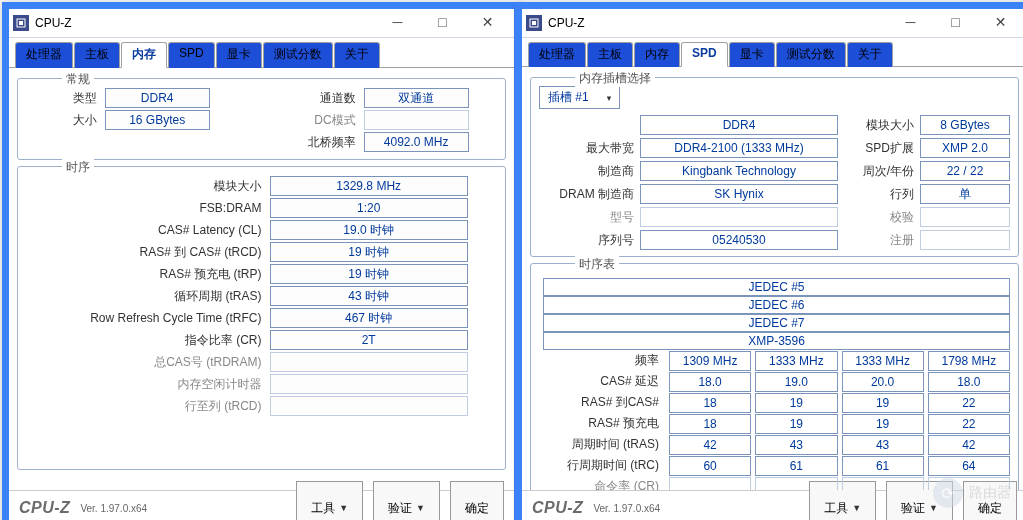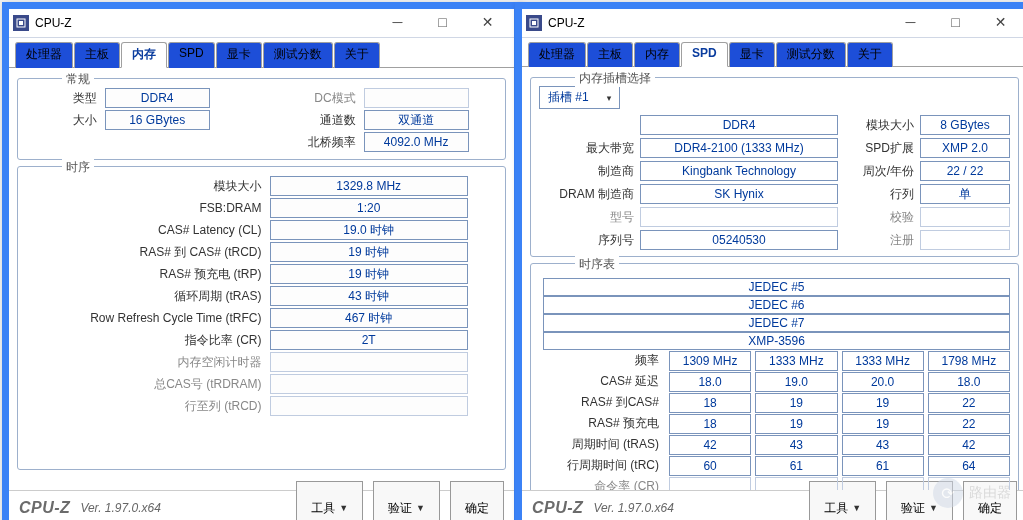--- a/index.html
+++ b/index.html
@@ -21,21 +21,21 @@
 .group{border:1px solid #9db0cc;border-radius:3px;margin:6px 2px;padding:8px 8px 6px;position:relative;}
 .group-title{position:absolute;top:-8px;left:8px;background:#fff;padding:0 4px;color:#555;font-size:12px;margin-left:36px;}
 .row{display:flex;align-items:center;height:22px;}
 .label-col{flex:0 0 50%;text-align:right;padding-right:8px;color:#333;}
 .label-col.gray{color:#888;}
 .value-box{flex:0 0 40%;border:1px solid #7a94bb;background:#fdfdfd;color:#003a9c;text-align:center;padding:1px 4px;height:16px;line-height:16px;min-width:95px;font-size:12px;}
 .twocol{display:flex;}
 .twocol>div{flex:1;}
 .footer{height:34px;border-top:1px solid #ccc;display:flex;align-items:center;padding:0 10px;gap:10px;}
 .footer .brand{font-style:italic;font-weight:bold;color:#6b6b6b;font-size:16px;letter-spacing:0.5px;}
-.footer .ver{color:#666;font-size:12px;flex:1;font-style:italic;}
+.footer .ver{color:#666;font-size:10px;flex:1;}
 .btn{border:1px solid #999;background:#f8f8f8;padding:18px 14px;font-size:12px;display:inline-flex;align-items:center;gap:4px;}
 .caret{font-size:9px;color:#333;}
 
 .slot-row{display:flex;align-items:center;gap:6px;margin-bottom:6px;}
 .slot-select{border:1px solid #7a94bb;color:#003a9c;background:#fff;padding:2px 8px;display:flex;align-items:center;gap:18px;}
 .info-grid{display:grid;grid-template-columns:95px 1fr 70px 90px;gap:3px 6px;align-items:center;}
 .info-grid .lbl{text-align:right;color:#333;}
 .info-grid .lbl.gray{color:#888;}
 .info-grid .val{border:1px solid #7a94bb;color:#003a9c;text-align:center;padding:1px 2px;height:16px;line-height:16px;font-size:12px;overflow:hidden;}
 .info-grid .val.empty{border:1px solid #c0cce0;}
@@ -89,26 +89,26 @@
                 <span class="label-col" style="flex:0 0 30%">类型</span>
                 <span class="value-box">DDR4</span>
               </div>
           <div class="row">
                 <span class="label-col" style="flex:0 0 30%">大小</span>
                 <span class="value-box">16 GBytes</span>
               </div>
         </div>
         <div>
           <div class="row">
+                <span class="label-col" style="flex:0 0 40%">通道数</span>
+                <span class="value-box">双通道</span>
+              </div>
+          <div class="row">
                 <span class="label-col gray" style="flex:0 0 40%">DC模式</span>
                 <span class="value-box" style="border-color:#c0cce0"></span>
-              </div>
-          <div class="row">
-                <span class="label-col" style="flex:0 0 40%">通道数</span>
-                <span class="value-box">双通道</span>
               </div>
           <div class="row">
                 <span class="label-col" style="flex:0 0 40%">北桥频率</span>
                 <span class="value-box">4092.0 MHz</span>
               </div>
         </div>
       </div>
     </div>
     <div class="group" style="height:288px">
       <span class="group-title">时序</span>
@@ -139,25 +139,25 @@
             </div>
             <div class="row">
               <span class="label-col">Row Refresh Cycle Time (tRFC)</span>
               <span class="value-box">467 时钟</span>
             </div>
             <div class="row">
               <span class="label-col">指令比率 (CR)</span>
               <span class="value-box">2T</span>
             </div>
             <div class="row">
+              <span class="label-col gray">总CAS号 (tRDRAM)</span>
+              <span class="value-box" style="border-color:#c0cce0"></span>
+            </div>
+            <div class="row">
               <span class="label-col gray">内存空闲计时器</span>
-              <span class="value-box" style="border-color:#c0cce0"></span>
-            </div>
-            <div class="row">
-              <span class="label-col gray">总CAS号 (tRDRAM)</span>
               <span class="value-box" style="border-color:#c0cce0"></span>
             </div>
             <div class="row">
               <span class="label-col gray">行至列 (tRCD)</span>
               <span class="value-box" style="border-color:#c0cce0"></span>
             </div>
           </div>
     </div>
   </div>
   <div class="footer">

